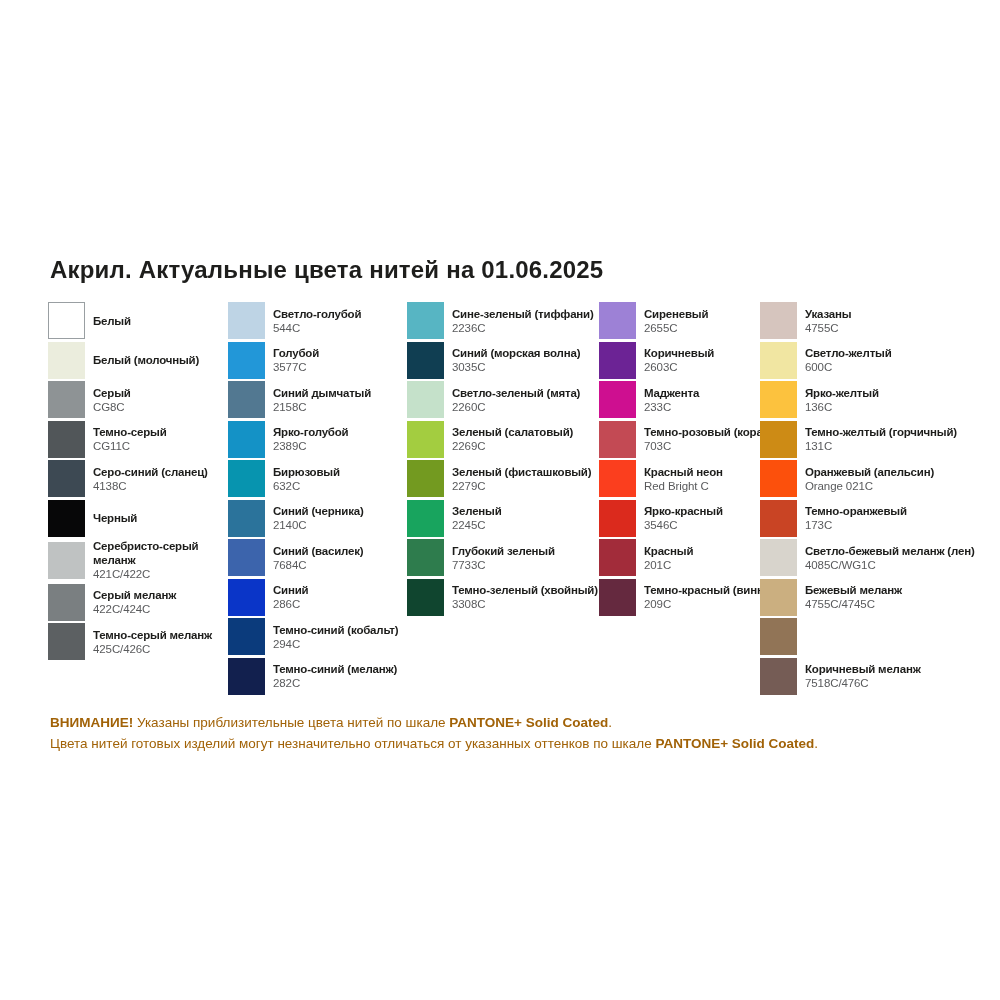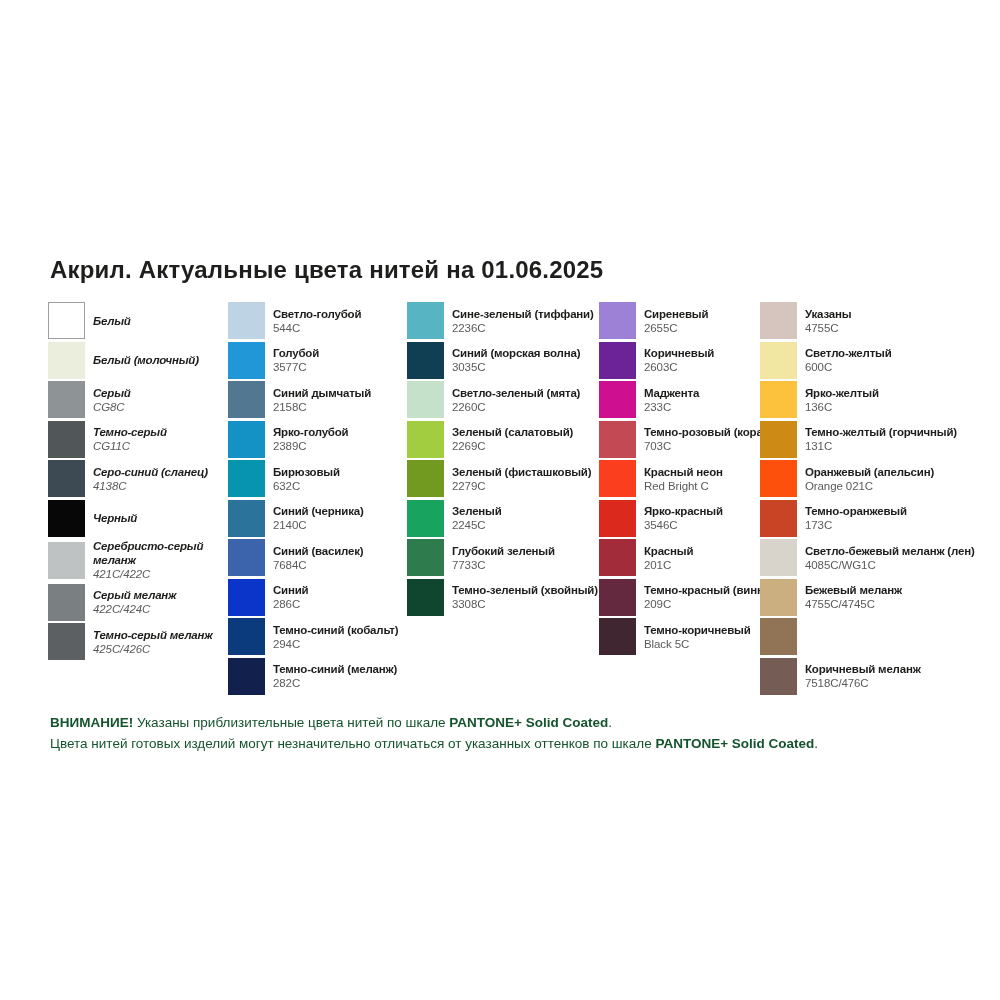--- a/index.html
+++ b/index.html
@@ -19,31 +19,31 @@
   .swatch.bordered { box-sizing:border-box; border:1px solid #999fa2; }
   .labels { margin-left:8px; }
   .name {
     font-weight:bold; font-size:11.5px; line-height:14px; color:#1d1d1b;
     letter-spacing:-0.2px; white-space:nowrap;
   }
   .name.wrap { white-space:normal; max-width:126px; }
   .code { font-size:11.5px; line-height:14px; color:#595a5c; letter-spacing:-0.1px; white-space:nowrap; }
   .footer {
     position:absolute; left:50px; top:712px;
-    font-size:13.5px; line-height:21px; color:#14532d;
+    font-size:13.5px; line-height:21px; color:#a16207;
   }
   .footer b { font-weight:bold; }
 </style>
 </head>
 <body>
 
 <div class="title">Акрил. Актуальные цвета нитей на 01.06.2025</div>
 
 <div id="grid">
-    <div class="col" style="left: 48px; font-style: italic;">
+    <div class="col" style="left: 48px;">
       <div class="row">
         <div class="swatch bordered" style="background: rgb(255, 255, 255);"></div>
         <div class="labels">
           <div class="name">Белый</div>
         </div>
       </div>
       <div class="row">
         <div class="swatch" style="background: rgb(235, 237, 221);"></div>
         <div class="labels">
           <div class="name">Белый (молочный)</div>
@@ -276,27 +276,20 @@
         <div class="labels">
           <div class="name">Красный</div>
           <div class="code">201C</div>
         </div>
       </div>
       <div class="row">
         <div class="swatch" style="background: rgb(101, 41, 63);"></div>
         <div class="labels">
           <div class="name">Темно-красный (винный)</div>
           <div class="code">209C</div>
-        </div>
-      </div>
-      <div class="row">
-        <div class="swatch" style="background: rgb(64, 38, 48);"></div>
-        <div class="labels">
-          <div class="name">Темно-коричневый</div>
-          <div class="code">Black 5C</div>
         </div>
       </div>
     </div>
     <div class="col" style="left: 760px;">
       <div class="row">
         <div class="swatch" style="background: rgb(214, 197, 190);"></div>
         <div class="labels">
           <div class="name">Указаны</div>
           <div class="code">4755C</div>
         </div>

